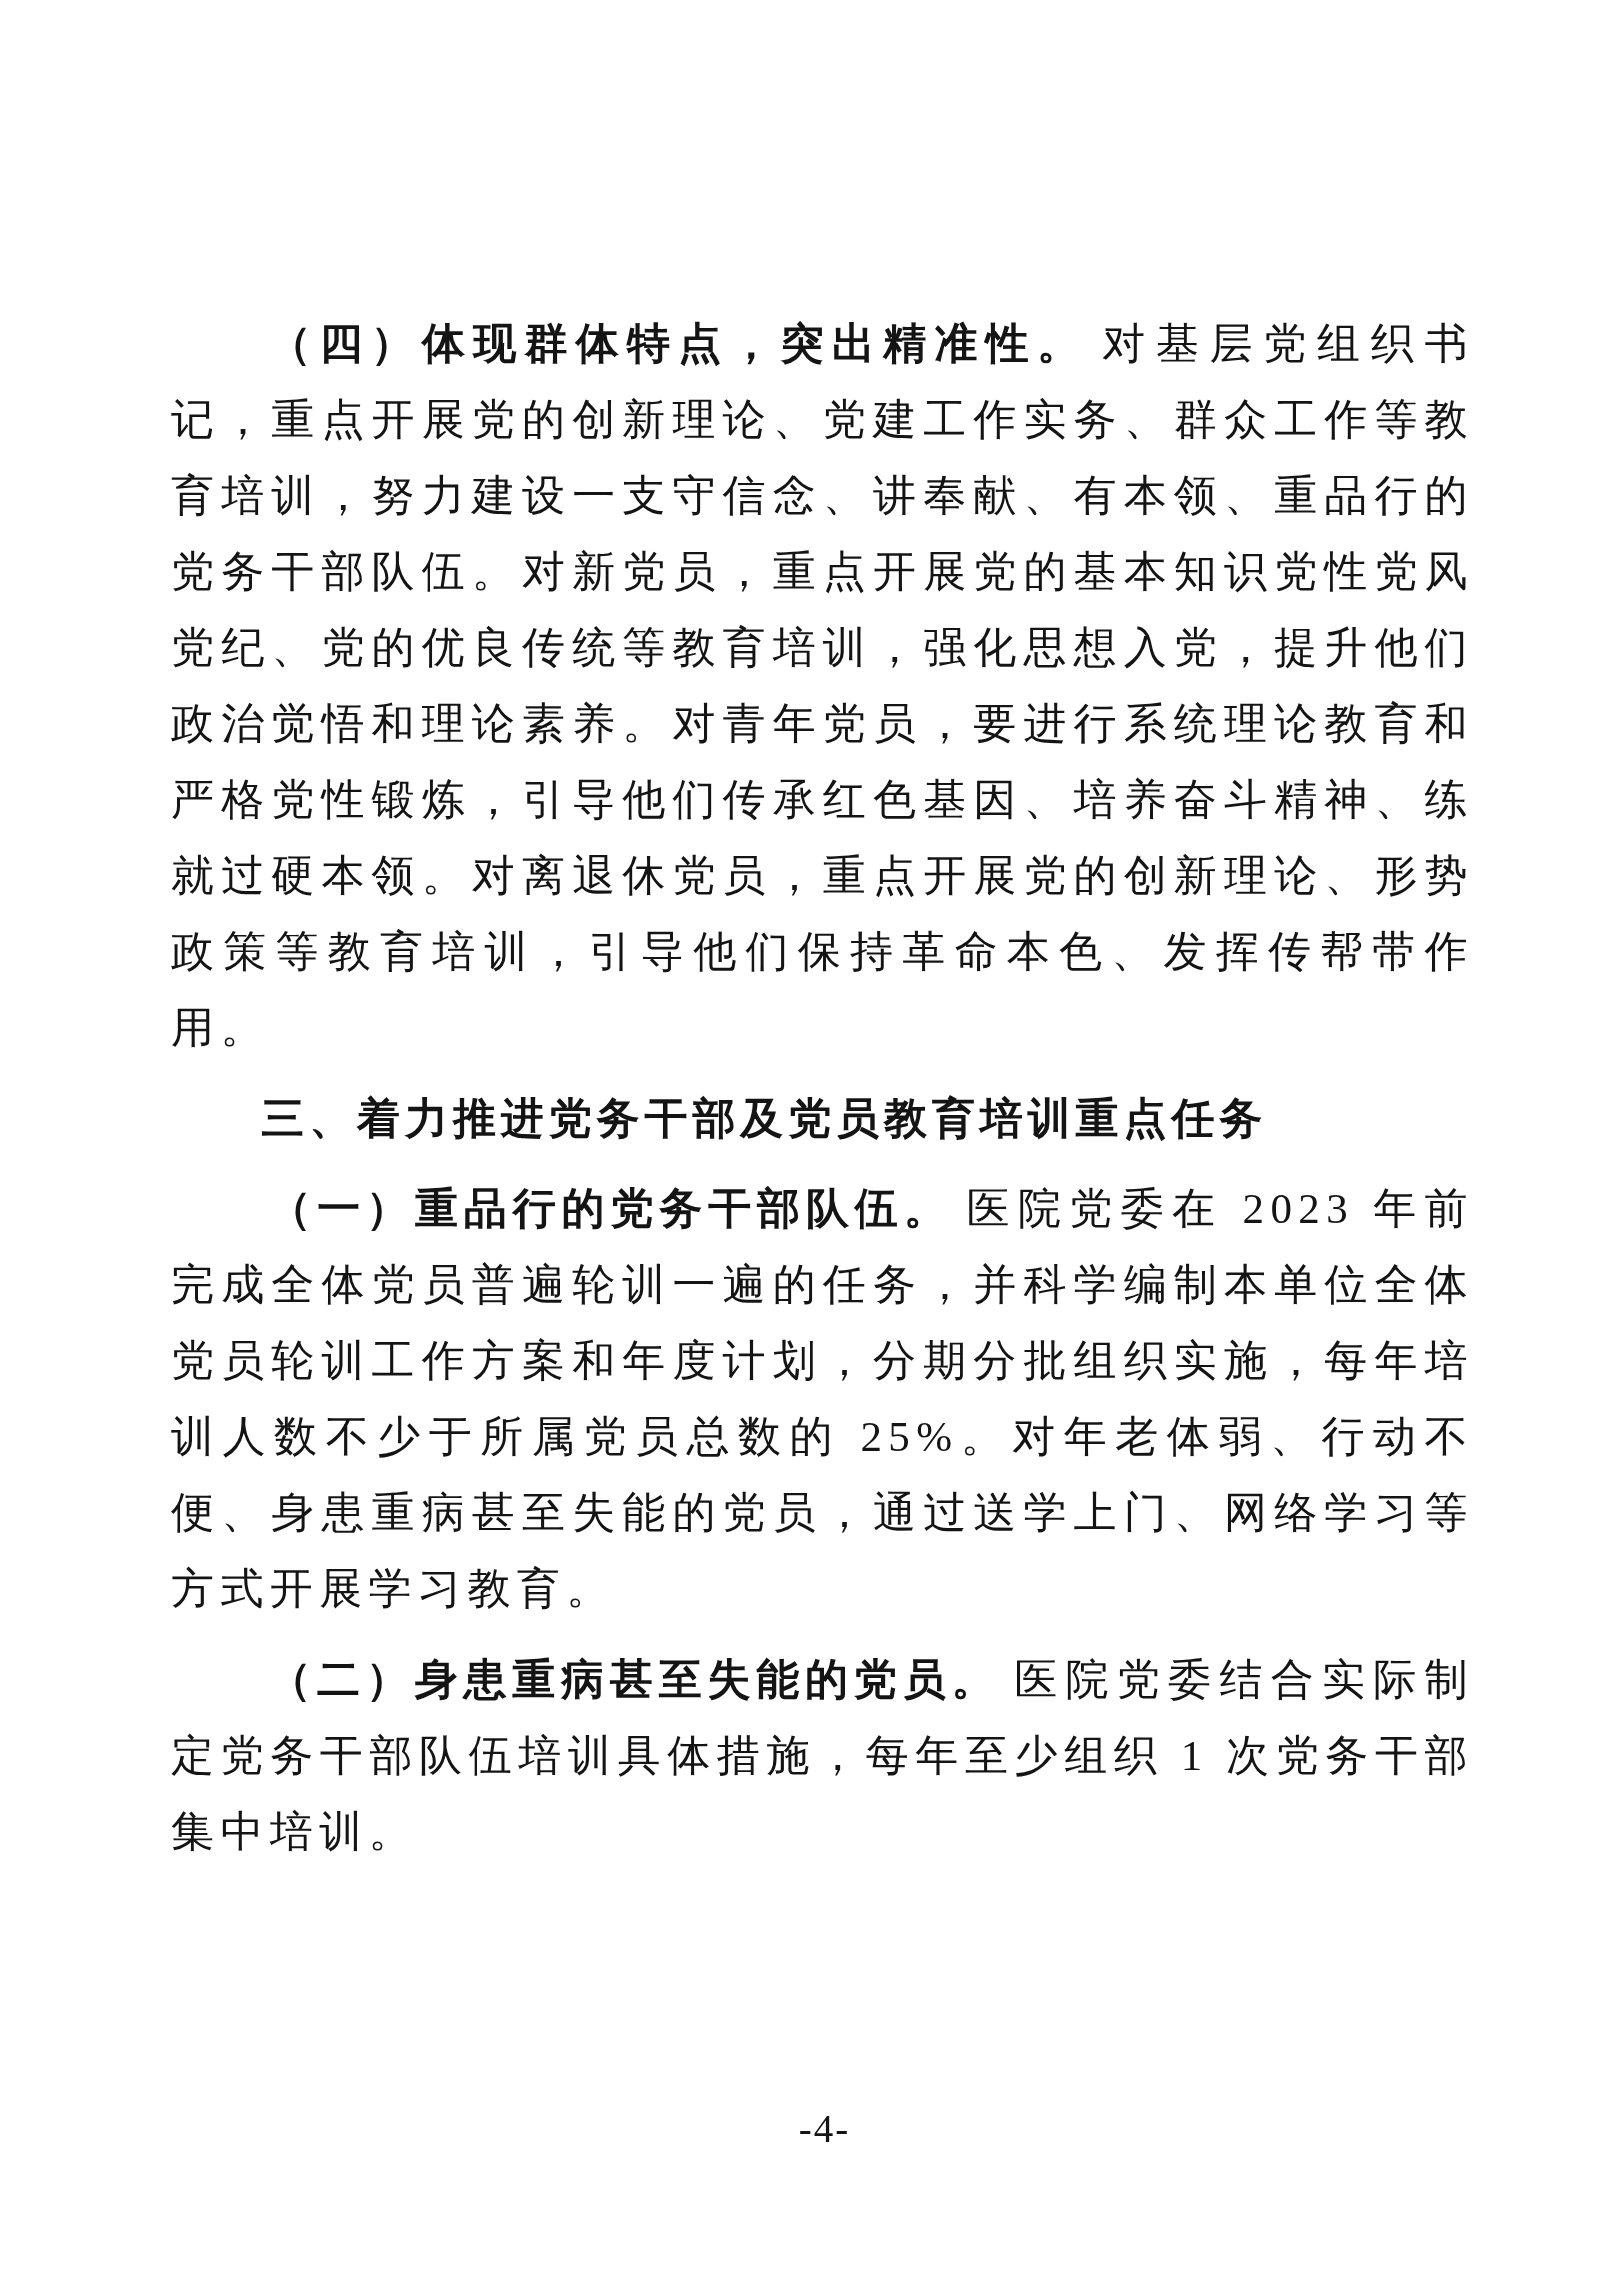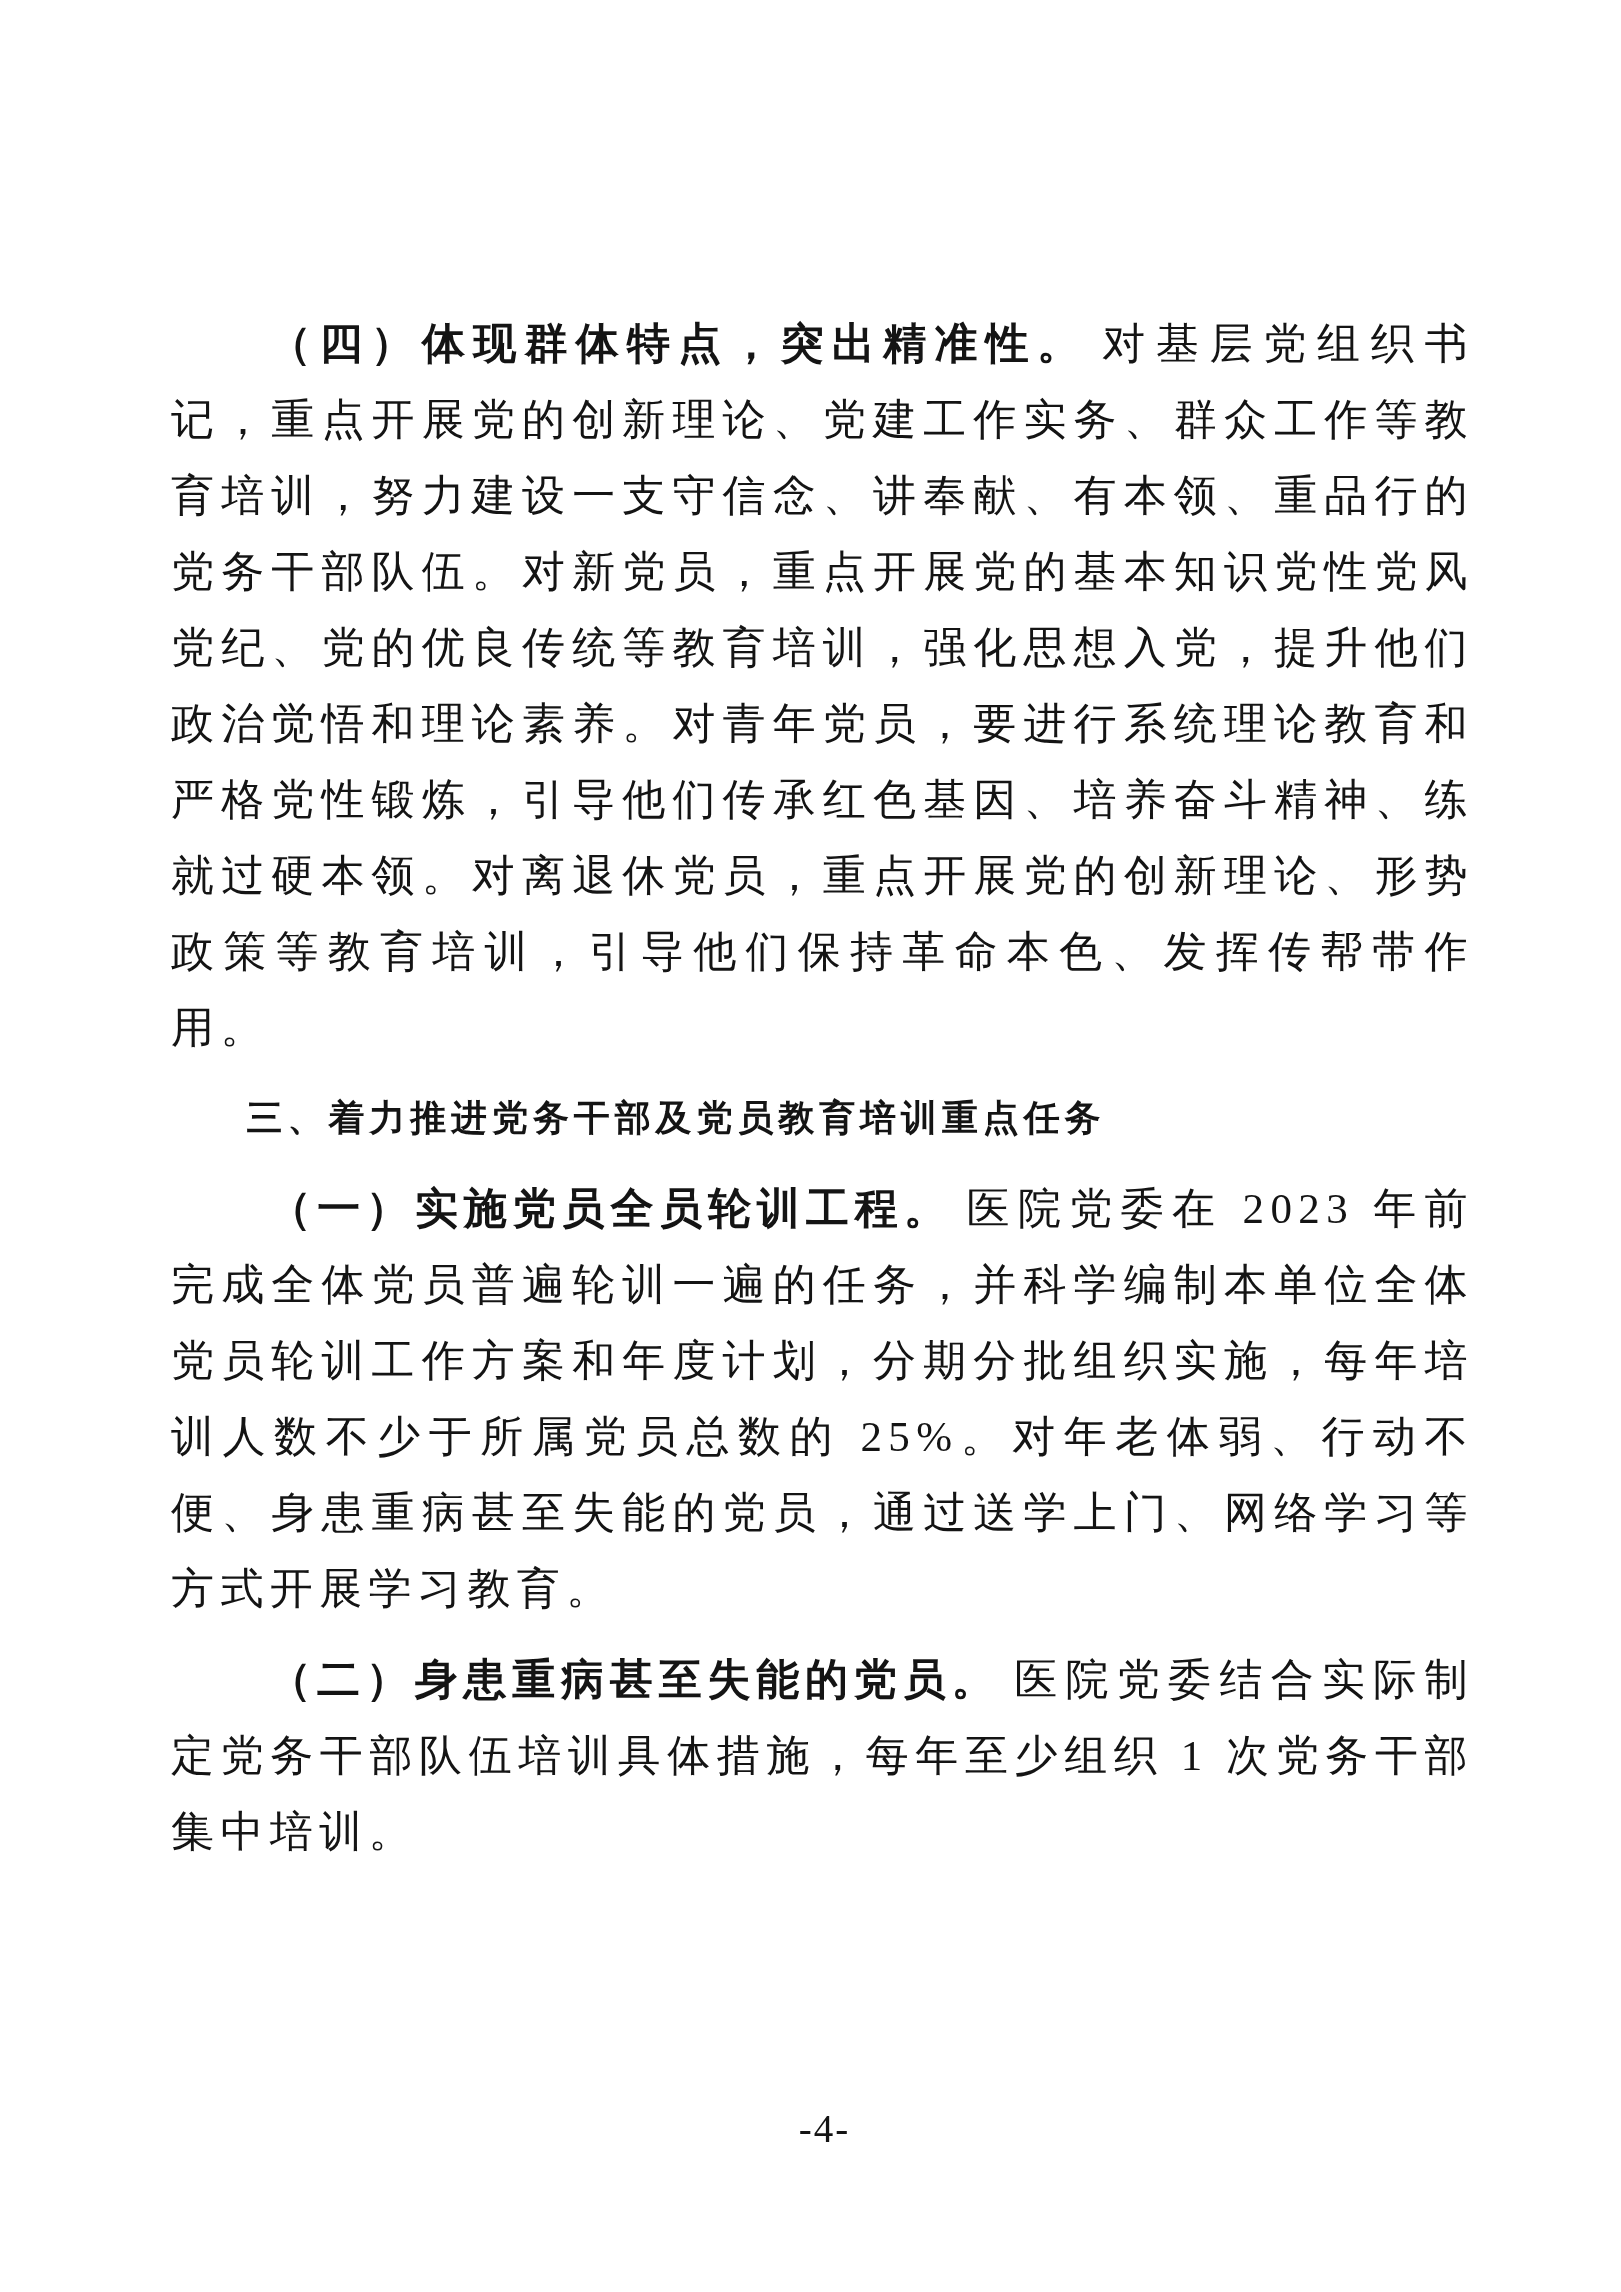--- a/index.html
+++ b/index.html
@@ -37,21 +37,21 @@
     word-break: break-all;
   }
 
   .para .lead {
     font-weight: bold;
     font-family: "Liberation Sans", "DejaVu Sans", sans-serif;
     letter-spacing: 3.9px;
   }
 
   .heading {
-    font-size: 36px;
+    font-size: 43px;
     line-height: 76px;
     text-indent: 2.1em;
     letter-spacing: 4.9px;
     font-weight: bold;
     font-family: "Liberation Sans", "DejaVu Sans", sans-serif;
   }
 
   .footer {
     position: absolute;
     left: 0;
@@ -71,21 +71,21 @@
 
   <div class="content">
 
     <p class="para">
       <span class="lead">（四）体现群体特点，突出精准性。</span><span>对基层党组织书记，重点开展党的创新理论、党建工作实务、群众工作等教育培训，努力建设一支守信念、讲奉献、有本领、重品行的党务干部队伍。对新党员，重点开展党的基本知识党性党风党纪、党的优良传统等教育培训，强化思想入党，提升他们政治觉悟和理论素养。对青年党员，要进行系统理论教育和严格党性锻炼，引导他们传承红色基因、培养奋斗精神、练就过硬本领。对离退休党员，重点开展党的创新理论、形势政策等教育培训，引导他们保持革命本色、发挥传帮带作用。</span>
     </p>
 
     <p class="heading">三、着力推进党务干部及党员教育培训重点任务</p>
 
     <p class="para">
-      <span class="lead">（一）实施党员全员轮训工程。</span><span>医院党委在 2023 年前完成全体党员普遍轮训一遍的任务，并科学编制本单位全体党员轮训工作方案和年度计划，分期分批组织实施，每年培训人数不少于所属党员总数的 25%。对年老体弱、行动不便、身患重病甚至失能的党员，通过送学上门、网络学习等方式开展学习教育。</span>
+      <span class="lead">（一）重品行的党务干部队伍。</span><span>医院党委在 2023 年前完成全体党员普遍轮训一遍的任务，并科学编制本单位全体党员轮训工作方案和年度计划，分期分批组织实施，每年培训人数不少于所属党员总数的 25%。对年老体弱、行动不便、身患重病甚至失能的党员，通过送学上门、网络学习等方式开展学习教育。</span>
     </p>
 
     <p class="para">
       <span class="lead">（二）身患重病甚至失能的党员。</span><span>医院党委结合实际制定党务干部队伍培训具体措施，每年至少组织 1 次党务干部集中培训。</span>
     </p>
 
 
   </div>
 
   <div class="footer">-4-</div>

